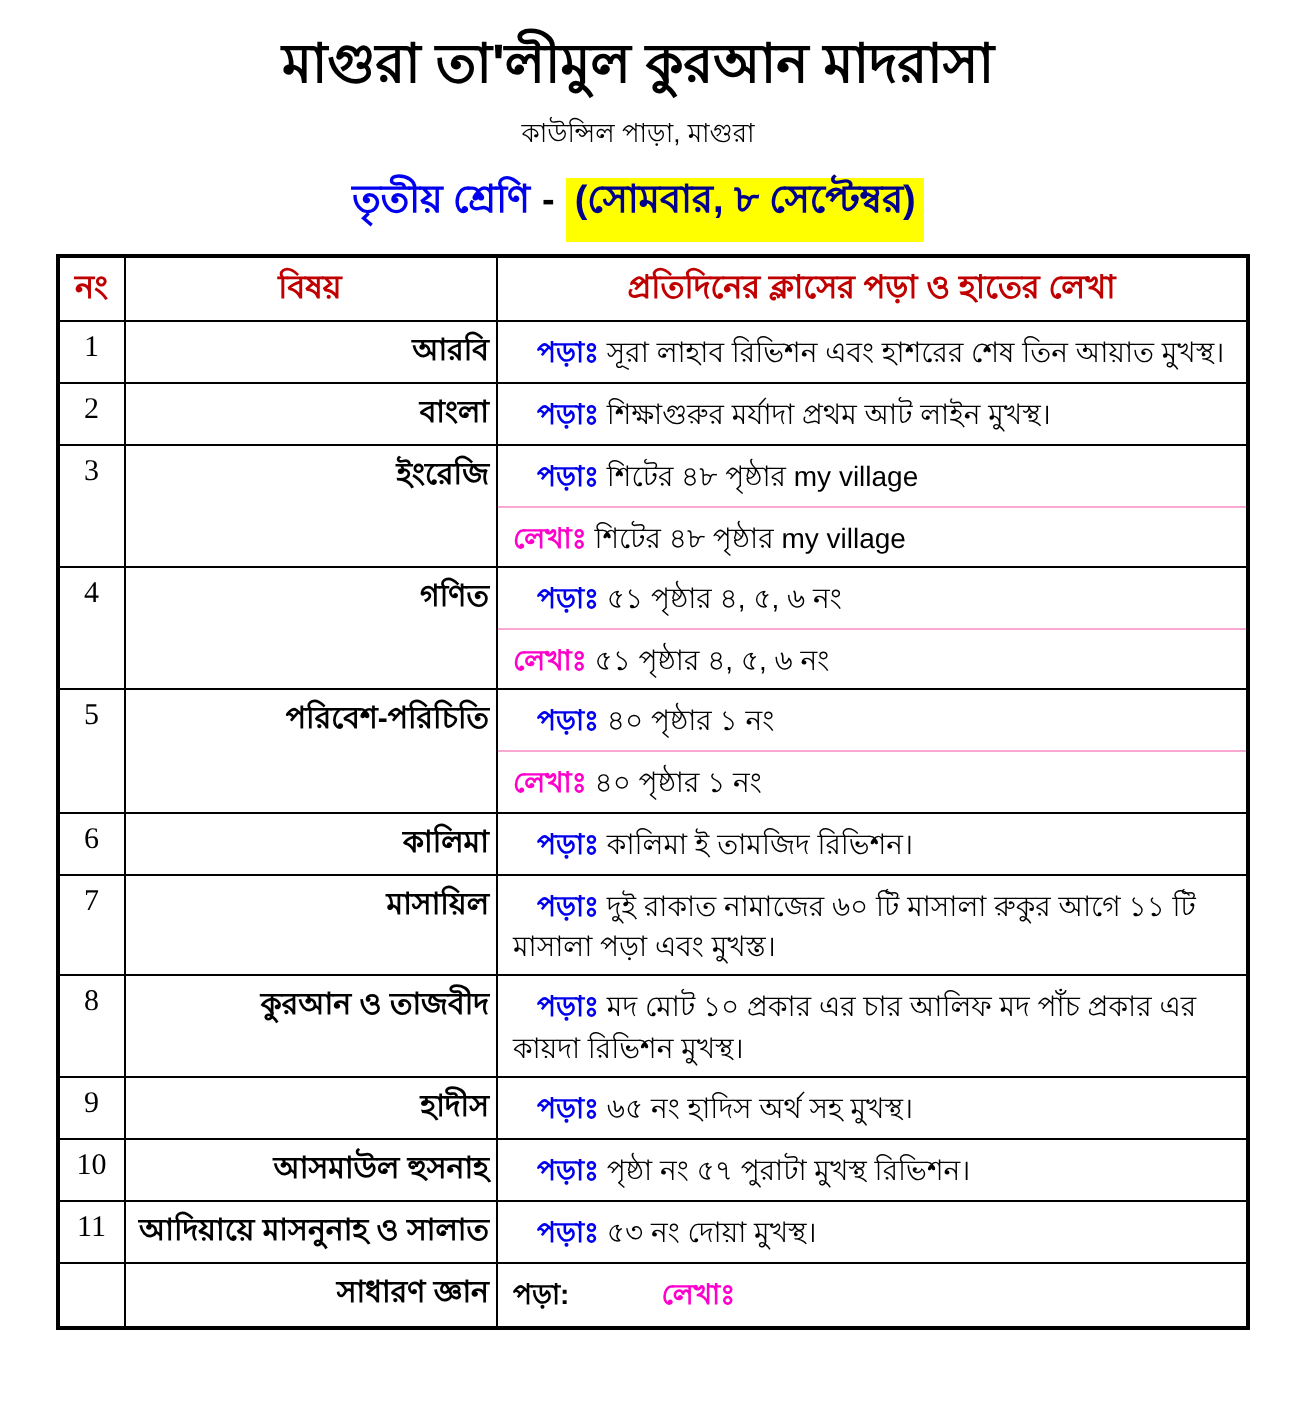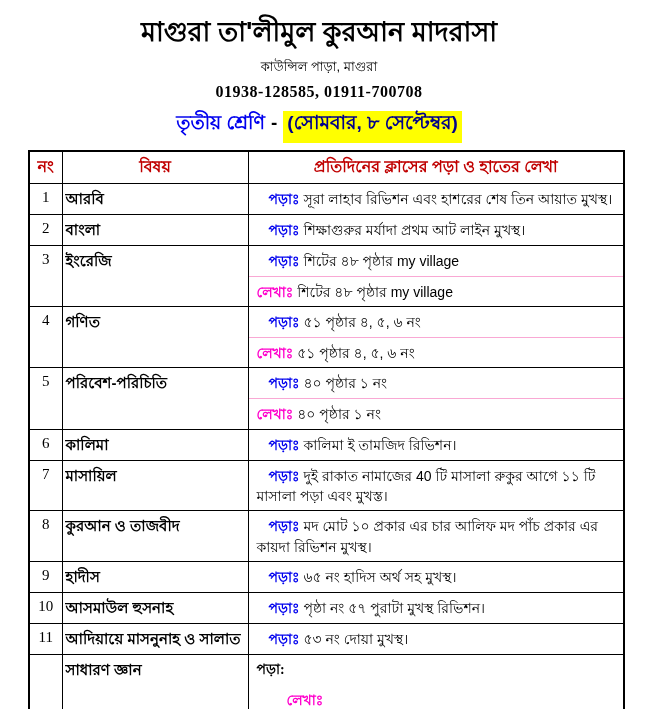--- a/index.html
+++ b/index.html
@@ -75,55 +75,54 @@
   td.c-no {
     font-family: "Liberation Serif", "DejaVu Serif", serif;
     font-size: 15px;
     text-align: center;
     vertical-align: top;
     padding-top: 5px;
   }
   td.c-subject {
     font-size: 15px;
     font-weight: 700;
-    text-align: left;
+    text-align: right;
     vertical-align: top;
     padding: 5px 3px 4px 3px;
     line-height: 1.35;
   }
   td.c-lessons { padding: 0; vertical-align: top; }
 
   .entries { display: block; }
   .entry {
     min-height: 30px;
     padding: 5px 8px 4px 8px;
     font-size: 14px;
     line-height: 1.45;
     box-sizing: border-box;
   }
   .entry + .entry { border-top: 1px solid #f9a8d4; }
-  .entries.inline { display: flex; flex-direction: column; font-family: Liberation Serif, serif; }
+  .entries.inline { display: flex; flex-direction: row; }
   .entries.inline .entry { border-top: none; min-height: 31px; }
   .entries.inline .entry + .entry { margin-left: 30px; }
 
   .entry-label { font-weight: 700; }
   .entry-label.style-blue { color: var(--pora_blue, #0000EE); margin-left: 12px; }
   .entry-label.style-magenta { color: var(--lekha_magenta, #FF00CC); }
   .entry-label.style-black { color: #000; }
   .entry-text { color: #000; }
 </style>
 </head>
 <body>
 
 <div class="doc">
 
   <div class="doc-header">
     <h1 class="school-name">মাগুরা তা'লীমুল কুরআন মাদরাসা</h1>
     <div class="address">কাউন্সিল পাড়া, মাগুরা</div>
-    <div class="phones">01938-128585, 01911-700708</div>
     <div class="class-line">
       <span class="class-name">তৃতীয় শ্রেণি</span><span class="class-sep">-</span><span class="date-highlight">(সোমবার, ৮ সেপ্টেম্বর)</span>
     </div>
   </div>
 
   <div class="table-wrap">
     <table class="homework">
       <colgroup>
         <col class="col-no">
           <col class="col-subject">
@@ -201,21 +200,21 @@
   <div class="entry"><span class="entry-label style-blue">পড়াঃ</span><span class="entry-text"> কালিমা ই তামজিদ রিভিশন।</span></div>
 </div>
     </td>
   </tr>
 
   <tr>
     <td class="c-no">7</td>
     <td class="c-subject">মাসায়িল</td>
     <td class="c-lessons">
       <div class="entries">
-  <div class="entry"><span class="entry-label style-blue">পড়াঃ</span><span class="entry-text"> দুই রাকাত নামাজের 40 টি মাসালা রুকুর আগে ১১ টি মাসালা পড়া এবং মুখস্ত।</span></div>
+  <div class="entry"><span class="entry-label style-blue">পড়াঃ</span><span class="entry-text"> দুই রাকাত নামাজের ৬০ টি মাসালা রুকুর আগে ১১ টি মাসালা পড়া এবং মুখস্ত।</span></div>
 </div>
     </td>
   </tr>
 
   <tr>
     <td class="c-no">8</td>
     <td class="c-subject">কুরআন ও তাজবীদ</td>
     <td class="c-lessons">
       <div class="entries">
   <div class="entry"><span class="entry-label style-blue">পড়াঃ</span><span class="entry-text"> মদ মোট ১০ প্রকার এর চার আলিফ মদ পাঁচ প্রকার এর কায়দা রিভিশন মুখস্থ।</span></div>

